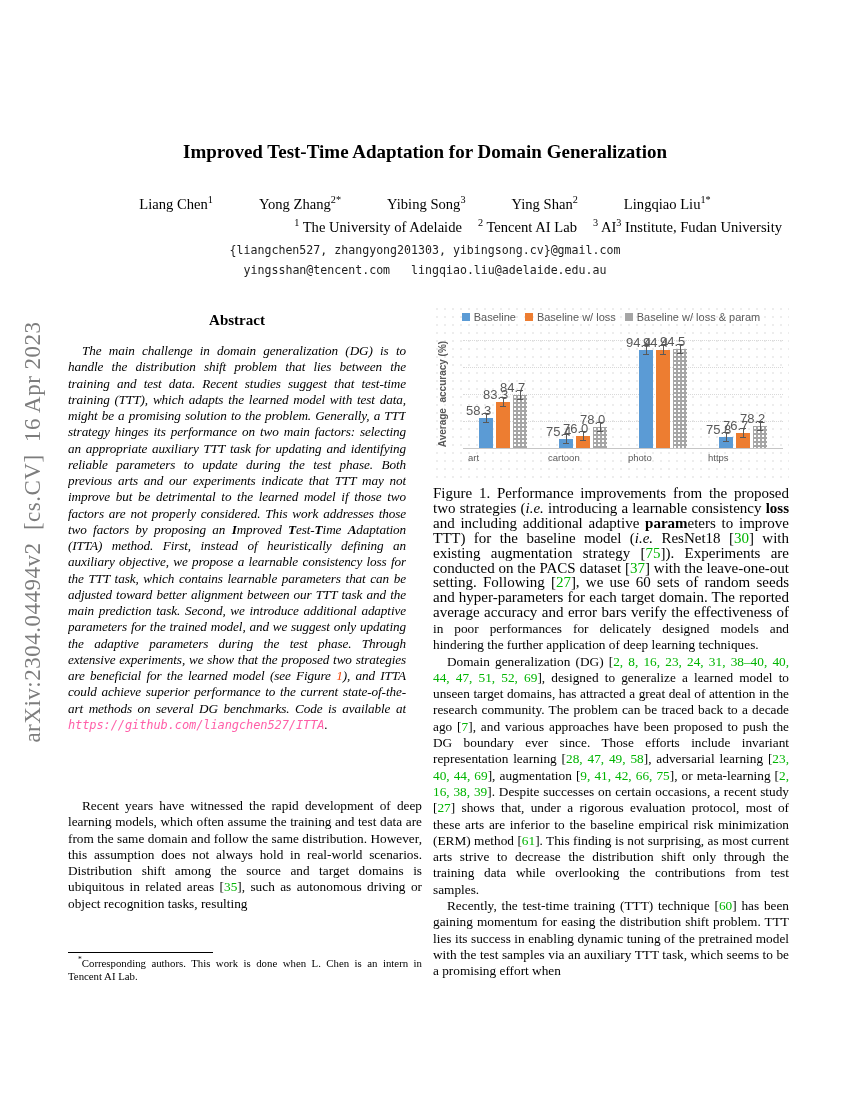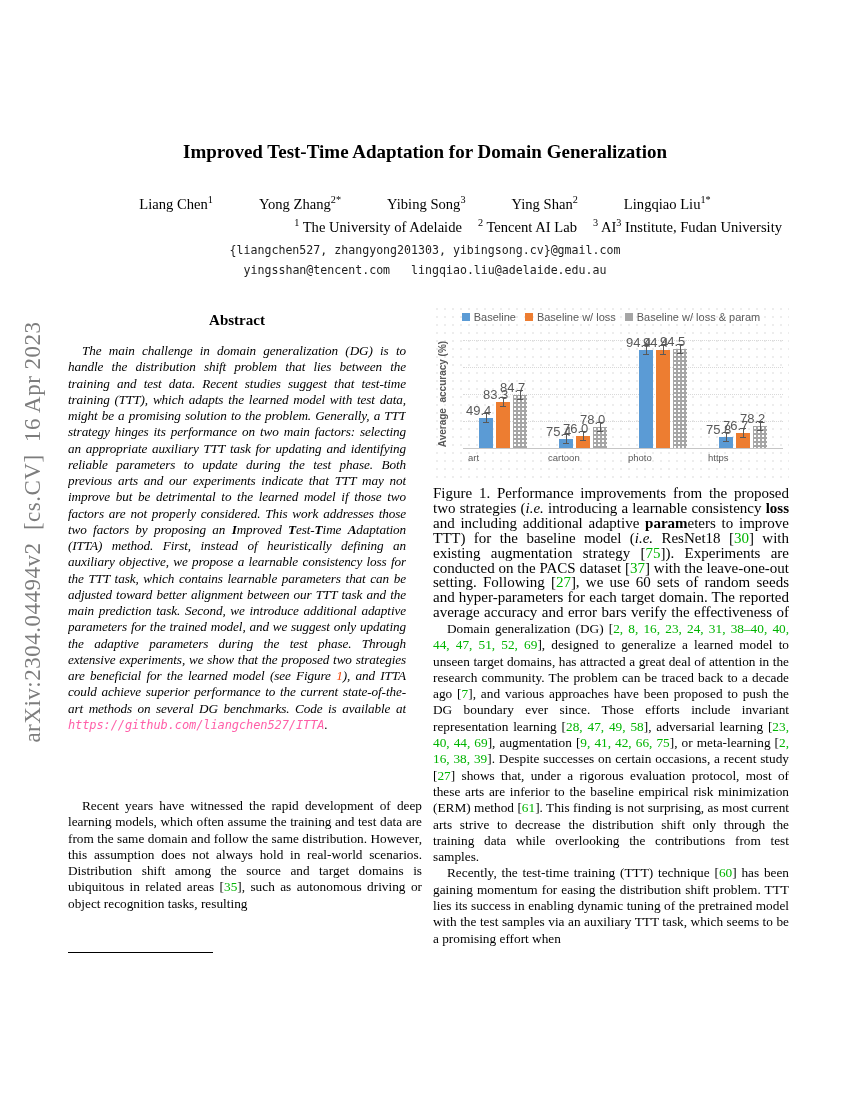--- a/index.html
+++ b/index.html
@@ -89,20 +89,21 @@
     <div class="abstract-head">Abstract</div>
     <p class="abstract-body">The main challenge in domain generalization (DG) is to handle the distribution shift problem that lies between the training and test data. Recent studies suggest that test-time training (TTT), which adapts the learned model with test data, might be a promising solution to the problem. Generally, a TTT strategy hinges its performance on two main factors: selecting an appropriate auxiliary TTT task for updating and identifying reliable parameters to update during the test phase. Both previous arts and our experiments indicate that TTT may not improve but be detrimental to the learned model if those two factors are not properly considered. This work addresses those two factors by proposing an <b>I</b>mproved <b>T</b>est-<b>T</b>ime <b>A</b>daptation (ITTA) method. First, instead of heuristically defining an auxiliary objective, we propose a learnable consistency loss for the TTT task, which contains learnable parameters that can be adjusted toward better alignment between our TTT task and the main prediction task. Second, we introduce additional adaptive parameters for the trained model, and we suggest only updating the adaptive parameters during the test phase. Through extensive experiments, we show that the proposed two strategies are beneficial for the learned model (see Figure <span class="figref">1</span>), and ITTA could achieve superior performance to the current state-of-the-art methods on several DG benchmarks. Code is available at <span class="url">https://github.com/liangchen527/ITTA</span>.</p>
   </div>
   <div class="intro-block">
     <p class="para indent">Recent years have witnessed the rapid development of deep learning models, which often assume the training and test data are from the same domain and follow the same distribution. However, this assumption does not always hold in real-world scenarios. Distribution shift among the source and target domains is ubiquitous in related areas [<span class="cite">35</span>], such as autonomous driving or object recognition tasks, resulting</p>
   </div>
 </div>
 
 <div class="footnote">
   <div class="rule"></div>
+  <p><sup>*</sup>Corresponding authors. This work is done when L. Chen is an intern in Tencent AI Lab.</p>
 </div>
 
 <div class="col-right">
   <div class="chart" id="chart">
       <div class="legend">
         <span class="legend-item">
           <span class="legend-swatch" style="background:#5b9bd5"></span>
           <span class="legend-label">Baseline</span>
         </span>
         <span class="legend-item">
@@ -119,21 +120,21 @@
         <div class="gridline" style="top:27px"></div>
         <div class="gridline" style="top:54px"></div>
         <div class="gridline" style="top:81px"></div>
       </div>
       <div class="bar" style="left:46px;height:30.052173913043504px;bottom:30px;background-color:#5b9bd5"></div>
       <div class="ebar" style="left:49px;top:107.9478260869565px">
         <div class="v"></div>
         <div class="c1"></div>
         <div class="c2"></div>
       </div>
-      <div class="vlabel" style="left:33px;top:97.9478260869565px">49.4</div>
+      <div class="vlabel" style="left:33px;top:97.9478260869565px">58.3</div>
       <div class="bar" style="left:63px;height:46.01739130434781px;bottom:30px;background-color:#ed7d31"></div>
       <div class="ebar" style="left:66px;top:91.98260869565219px">
         <div class="v"></div>
         <div class="c1"></div>
         <div class="c2"></div>
       </div>
       <div class="vlabel" style="left:50px;top:81.98260869565219px">83.3</div>
       <div class="bar dotted" style="left:80px;height:52.5913043478261px;bottom:30px;background-color:#a6a6a6"></div>
       <div class="ebar" style="left:83px;top:85.40869565217389px">
         <div class="v"></div>
@@ -207,16 +208,17 @@
         <div class="c2"></div>
       </div>
       <div class="vlabel" style="left:307px;top:105.93043478260869px">78.2</div>
       <div class="xcat" style="left:275px">https</div>
       <div class="ylabel">Average  accuracy (%)</div>
     </div>
   <div class="caption-block">
     <p class="caption">Figure 1. Performance improvements from the proposed two strategies (<em>i.e.</em> introducing a learnable consistency <b>loss</b> and including additional adaptive <b>param</b>eters to improve TTT) for the baseline model (<em>i.e.</em> ResNet18 [<span class="cite">30</span>] with existing augmentation strategy [<span class="cite">75</span>]). Experiments are conducted on the PACS dataset [<span class="cite">37</span>] with the leave-one-out setting. Following [<span class="cite">27</span>], we use 60 sets of random seeds and hyper-parameters for each target domain. The reported average accuracy and error bars verify the effectiveness of our method.</p>
   </div>
   <div class="right-body" id="right-body">
+      <p class="para">in poor performances for delicately designed models and hindering the further application of deep learning techniques.</p>
       <p class="para indent">Domain generalization (DG) [<span class="cite">2, 8, 16, 23, 24, 31, 38–40, 40, 44, 47, 51, 52, 69</span>], designed to generalize a learned model to unseen target domains, has attracted a great deal of attention in the research community. The problem can be traced back to a decade ago [<span class="cite">7</span>], and various approaches have been proposed to push the DG boundary ever since. Those efforts include invariant representation learning [<span class="cite">28, 47, 49, 58</span>], adversarial learning [<span class="cite">23, 40, 44, 69</span>], augmentation [<span class="cite">9, 41, 42, 66, 75</span>], or meta-learning [<span class="cite">2, 16, 38, 39</span>]. Despite successes on certain occasions, a recent study [<span class="cite">27</span>] shows that, under a rigorous evaluation protocol, most of these arts are inferior to the baseline empirical risk minimization (ERM) method [<span class="cite">61</span>]. This finding is not surprising, as most current arts strive to decrease the distribution shift only through the training data while overlooking the contributions from test samples.</p>
       <p class="para indent">Recently, the test-time training (TTT) technique [<span class="cite">60</span>] has been gaining momentum for easing the distribution shift problem. TTT lies its success in enabling dynamic tuning of the pretrained model with the test samples via an auxiliary TTT task, which seems to be a promising effort when</p>
     </div>
 </div>
 
 </body></html>

